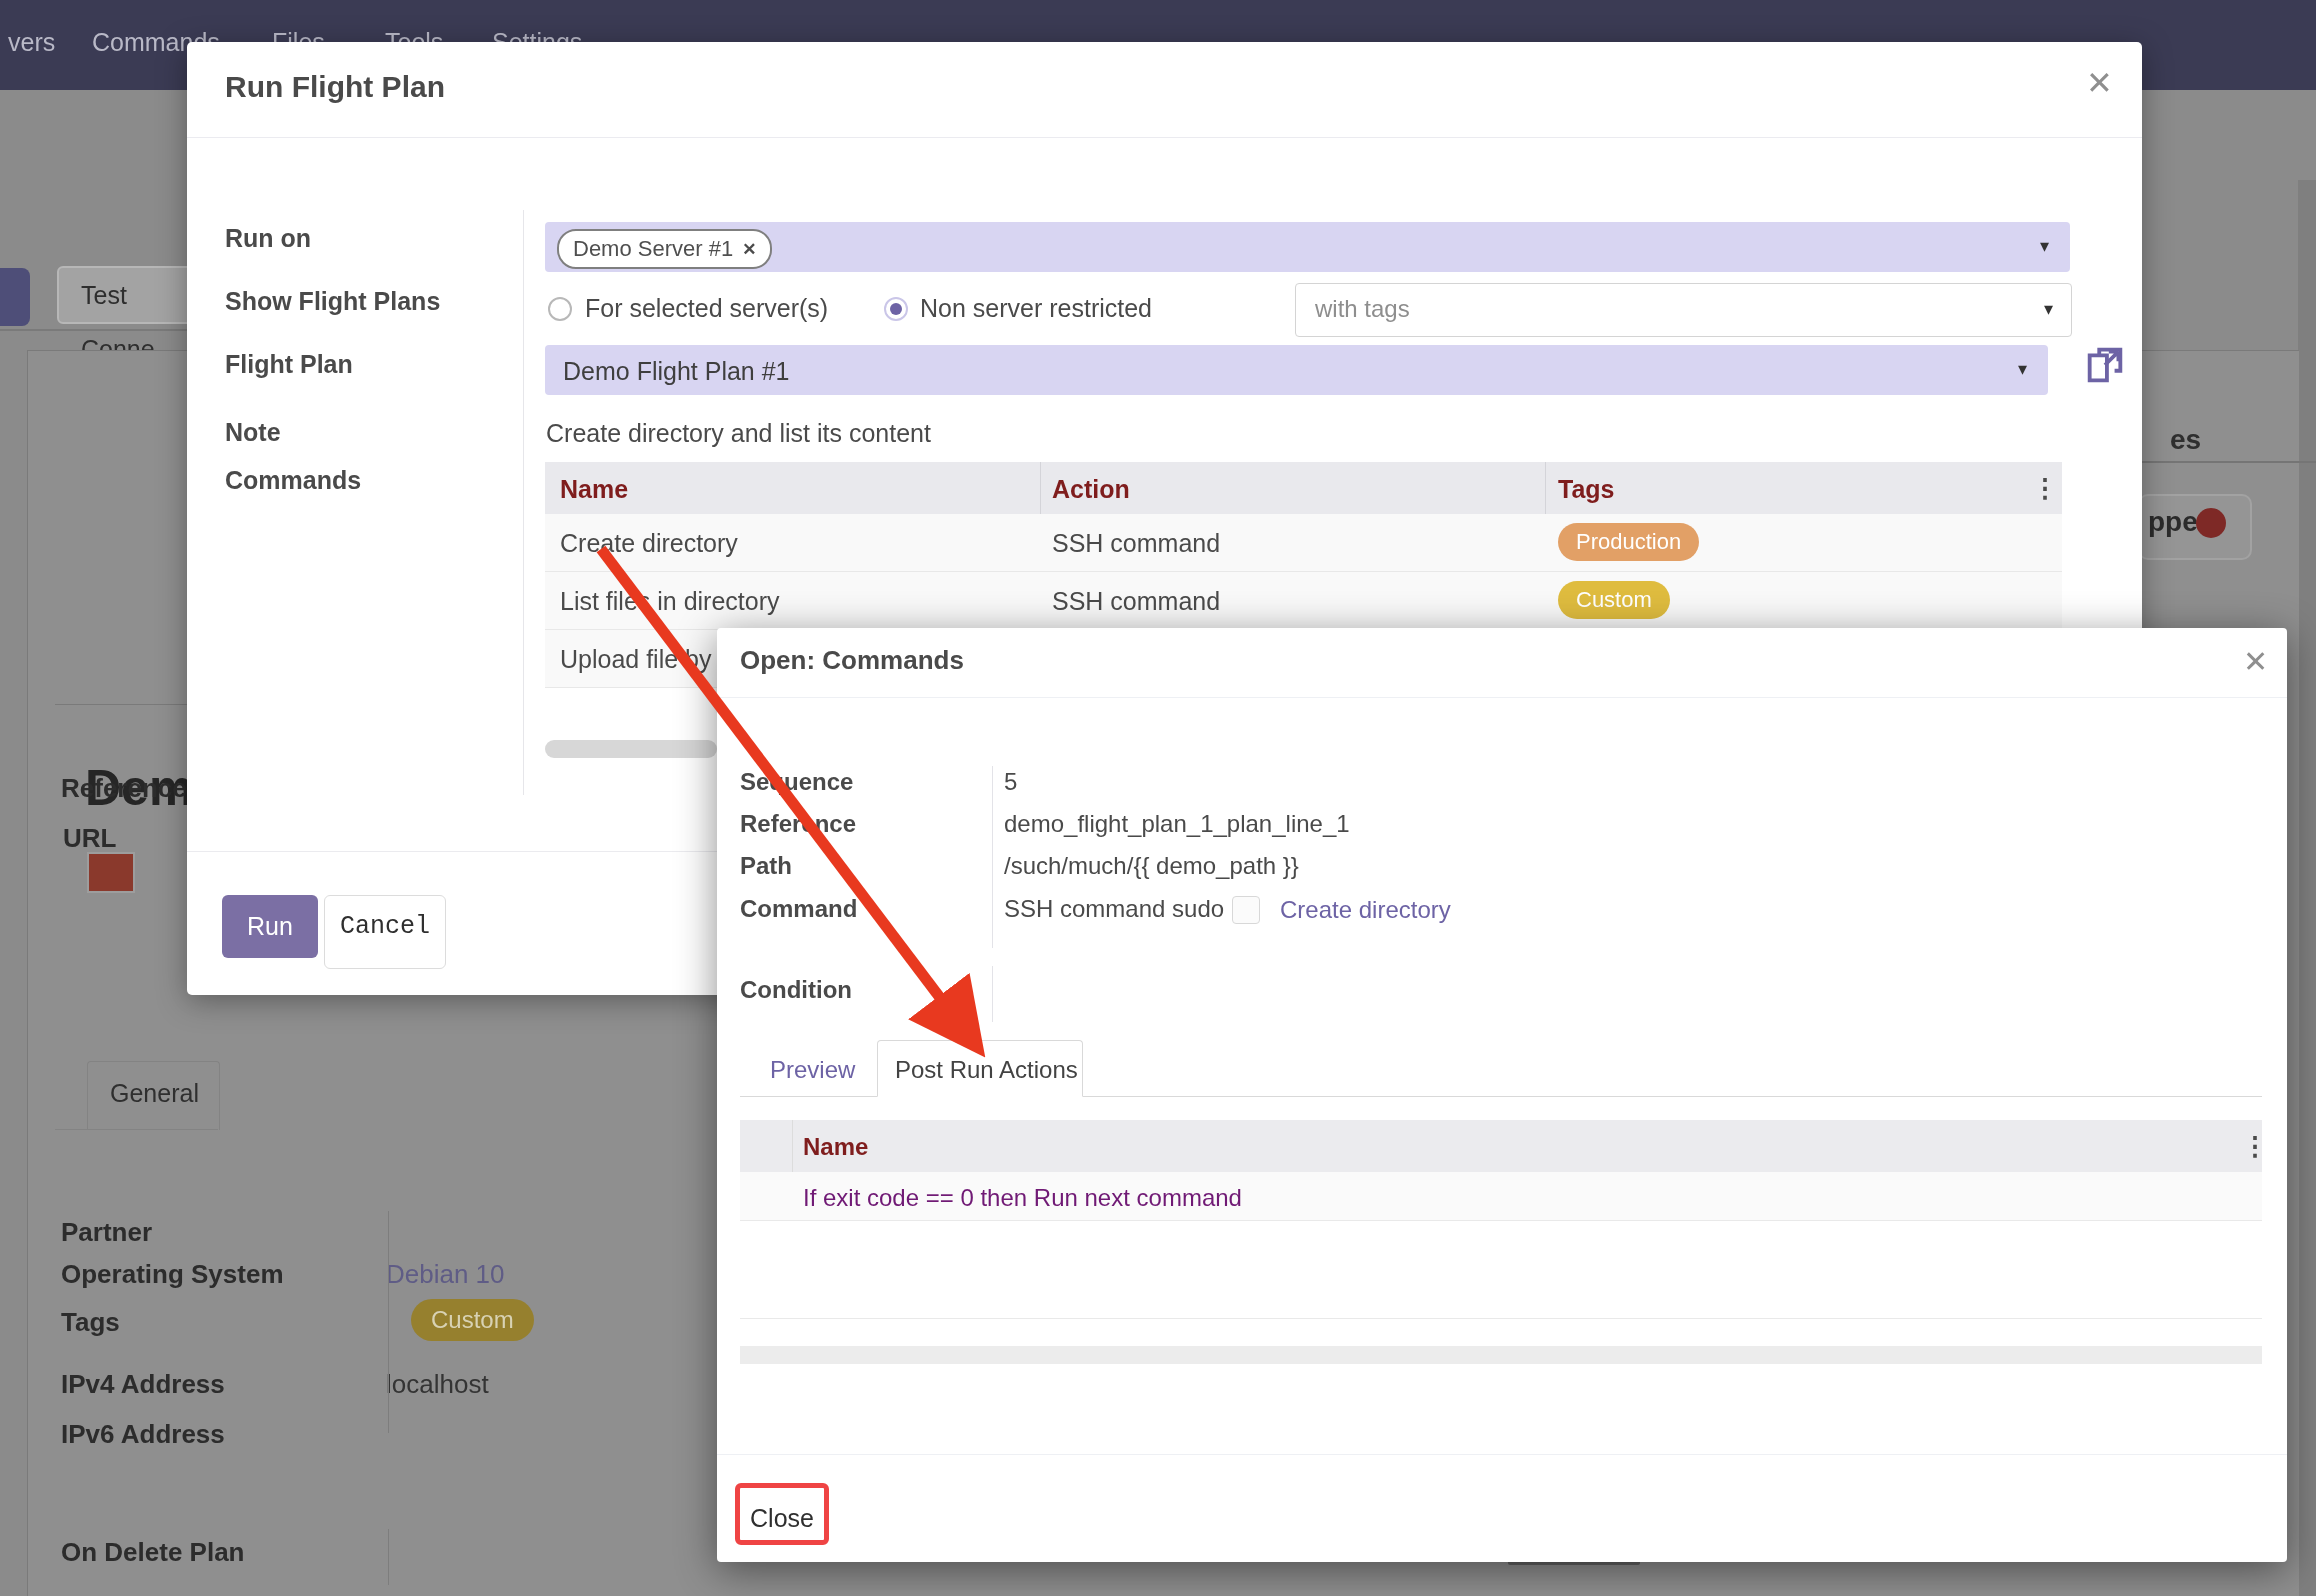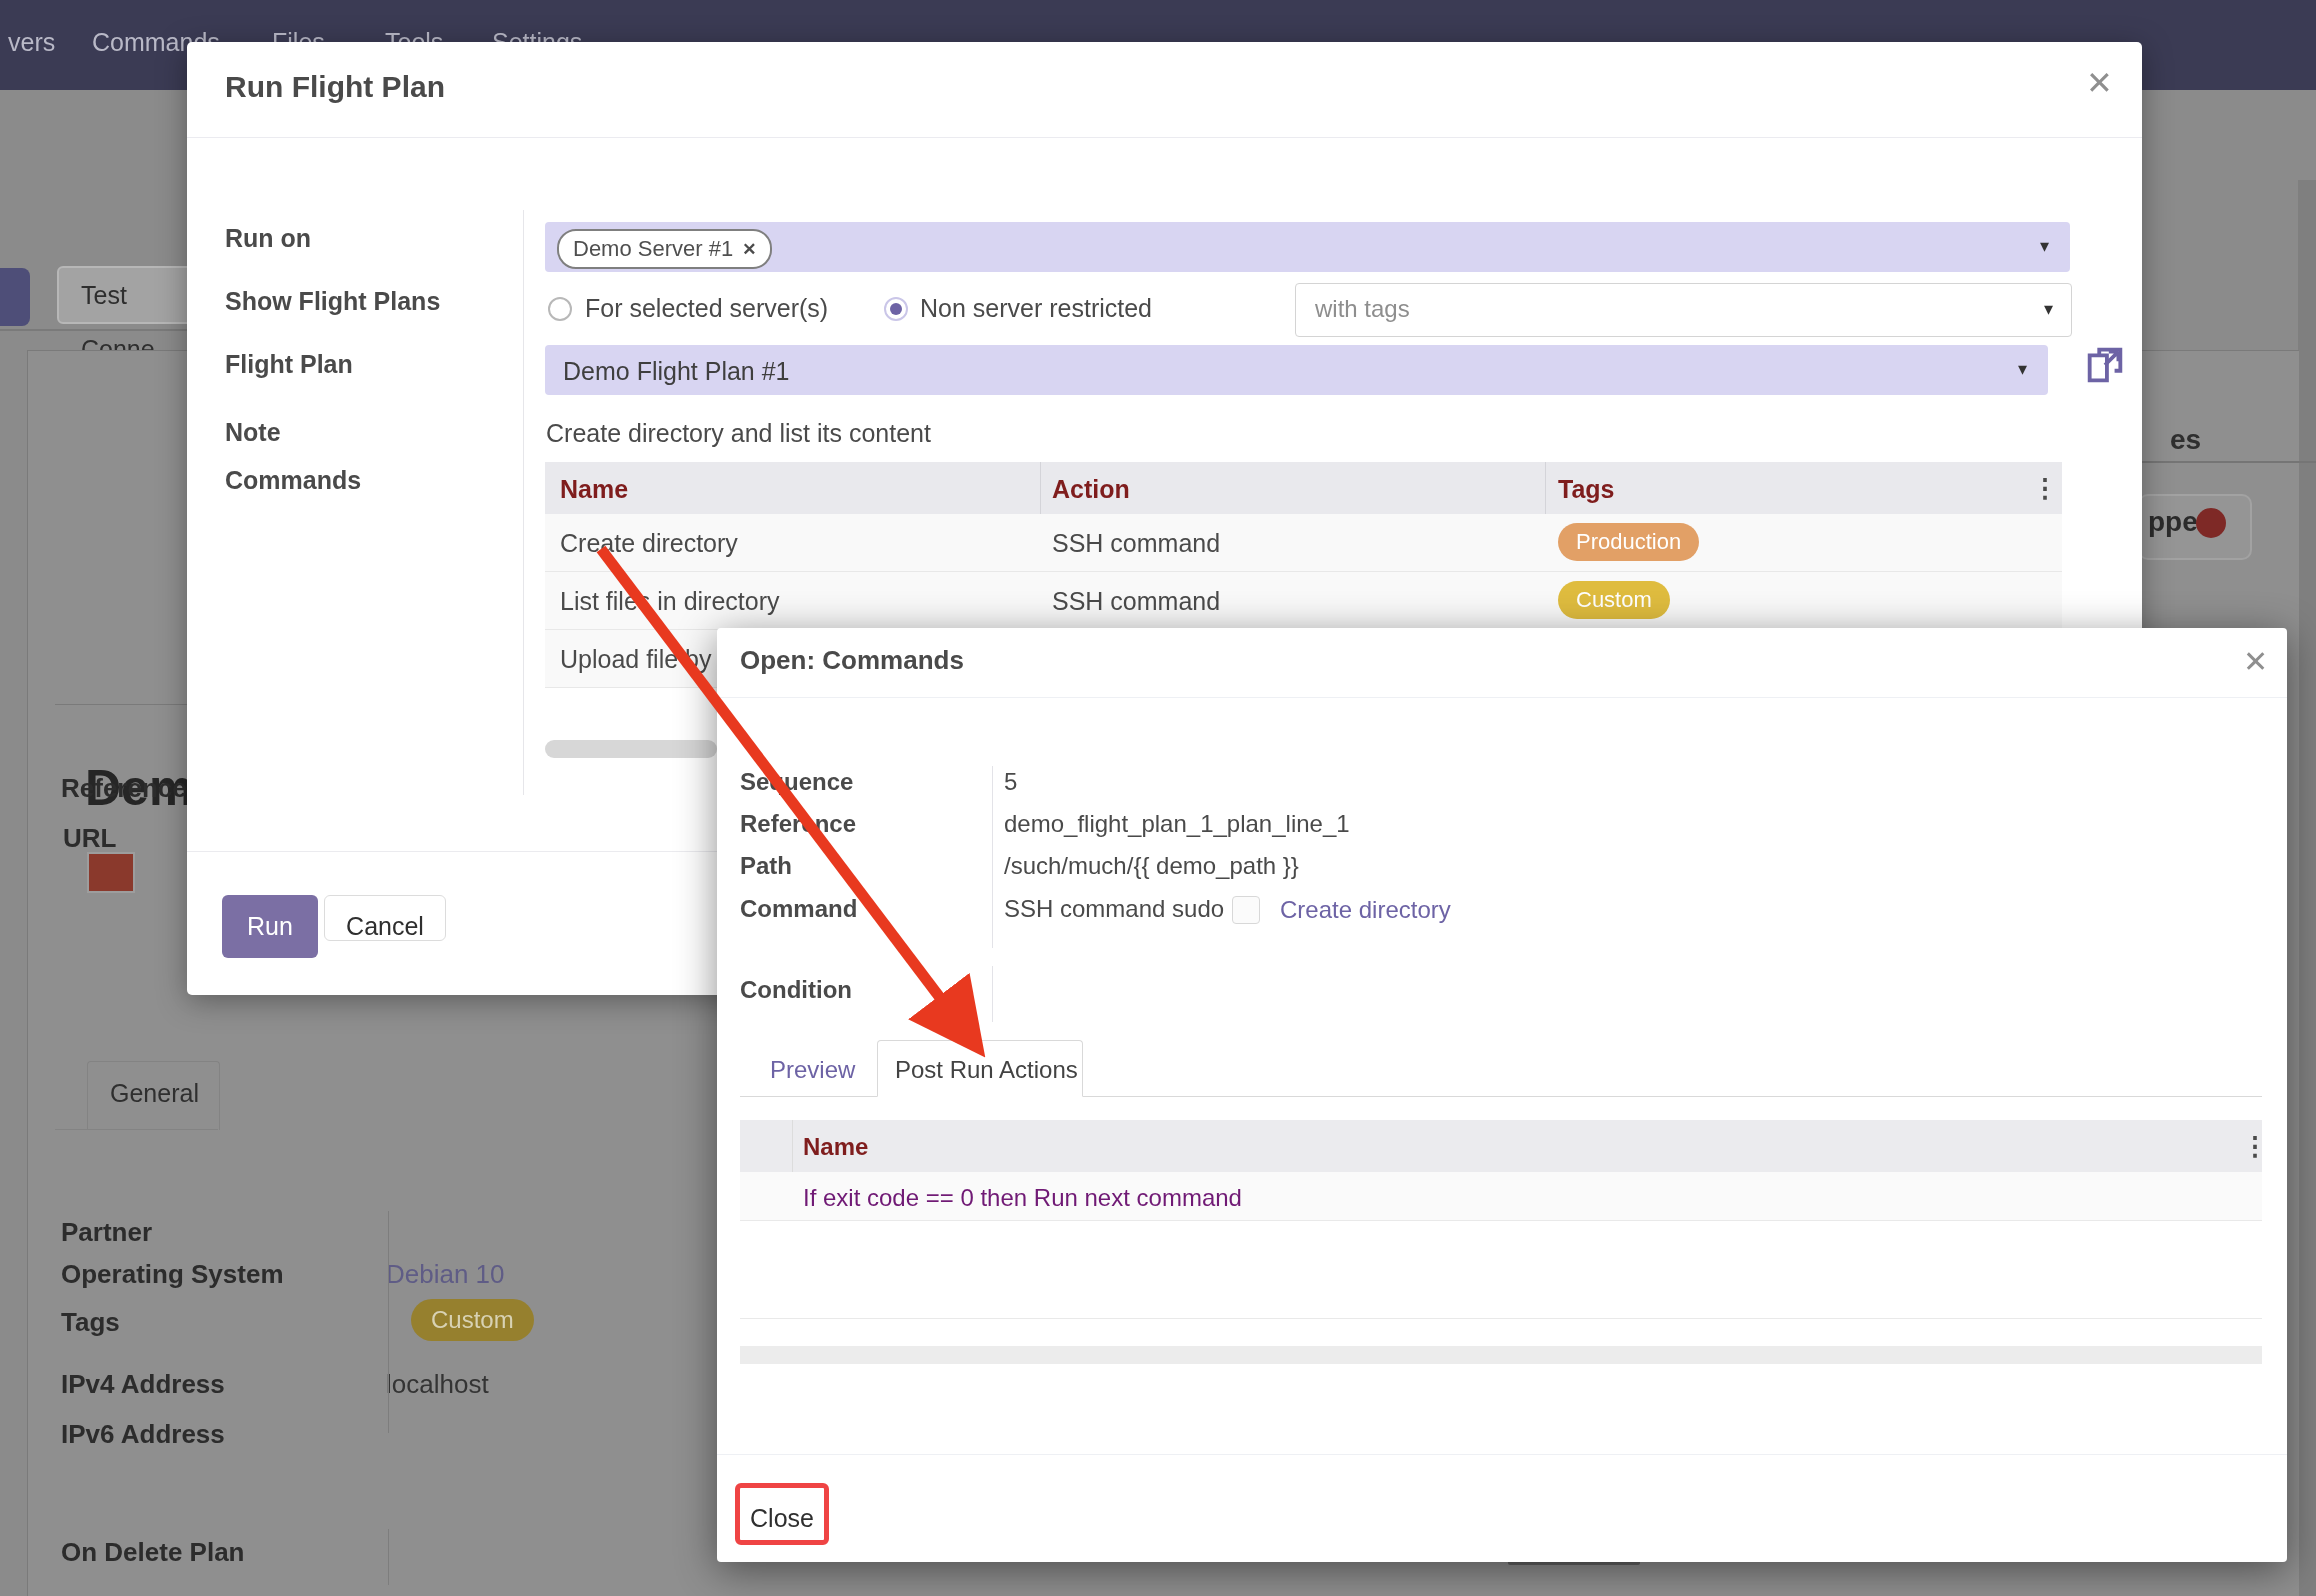--- a/index.html
+++ b/index.html
@@ -68,21 +68,21 @@
   .td{font-size:25px;color:#4a4a4a;}
   .t1-row{height:58px;background:#f9f9f9;border-bottom:1px solid #e8e8e8;}
   .badge{height:38px;line-height:38px;border-radius:19px;color:#fff;font-size:22px;padding:0 18px;}
   .badge-prod{background:#e2a066;}
   .badge-cust{background:#dfbc3f;}
   .kebab{font-size:26px;font-weight:700;color:#4a4a4a;}
   .m1-scroll{left:358px;top:698px;width:172px;height:18px;background:#d7d7d7;border-radius:9px;}
   .m1-fline{left:0;top:809px;width:530px;height:1px;background:#ebebef;}
   .btn{border-radius:6px;font-size:25px;text-align:center;box-sizing:border-box;}
   .btn-run{left:35px;top:853px;width:96px;height:63px;background:#7b6fa4;color:#fff;line-height:63px;}
-  .btn-cancel{left:137px;top:853px;width:122px;height:46px;background:#fff;border:1px solid #dcdcdc;color:#2f2f2f;line-height:61px;}
+  .btn-cancel{left:137px;top:853px;width:122px;height:74px;background:#fff;border:1px solid #dcdcdc;color:#2f2f2f;line-height:61px;font-family:Liberation Mono, monospace;}
   
   .modal2{left:717px;top:628px;width:1570px;height:934px;background:#fff;border-radius:4px;
           box-shadow:0 8px 40px rgba(0,0,0,.45);}
   .m2-title{left:23px;top:17px;font-size:26px;font-weight:700;color:#4a4a4a;}
   .m2-close{left:1526px;top:16px;font-size:30px;color:#8f8f8f;}
   .m2-hline{left:0;top:69px;width:1570px;height:1px;background:#eef0f4;}
   .m2-label{left:23px;font-size:24px;font-weight:700;color:#4a4a4a;}
   .m2-value{left:287px;font-size:24px;color:#4a4a4a;}
   .m2-vdiv{left:275px;top:138px;width:1px;height:182px;background:#e3e3e8;}
   .m2-vdiv2{left:275px;top:338px;width:1px;height:56px;background:#e3e3e8;}

